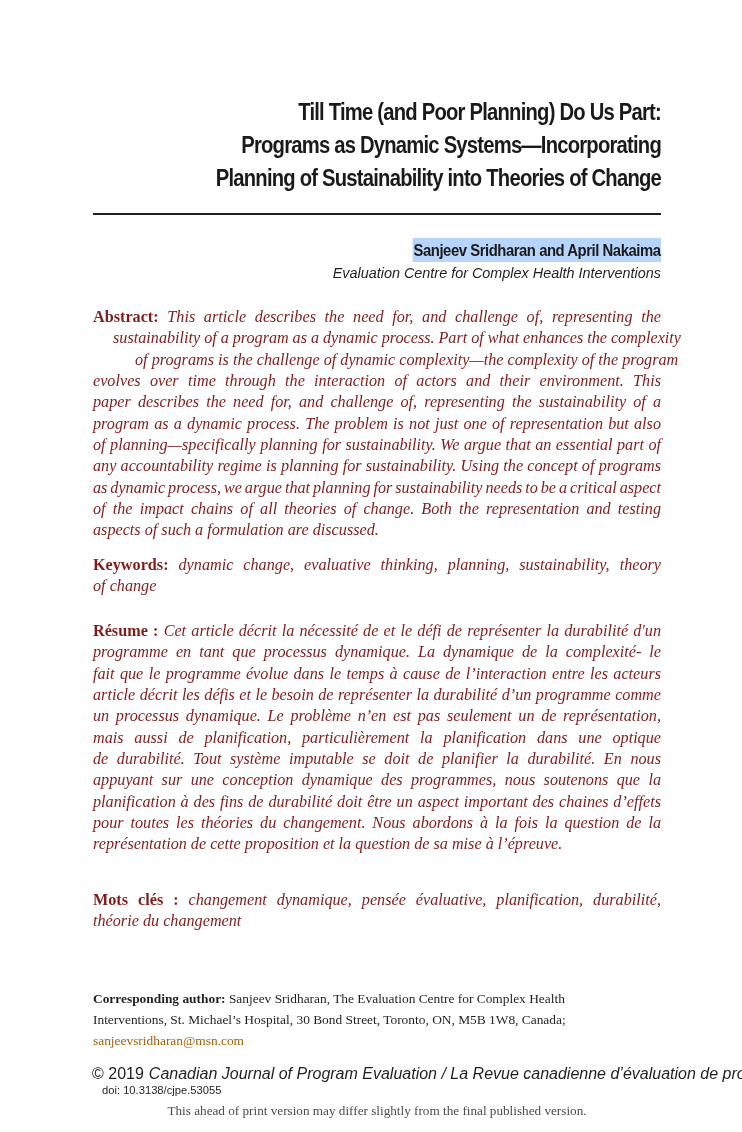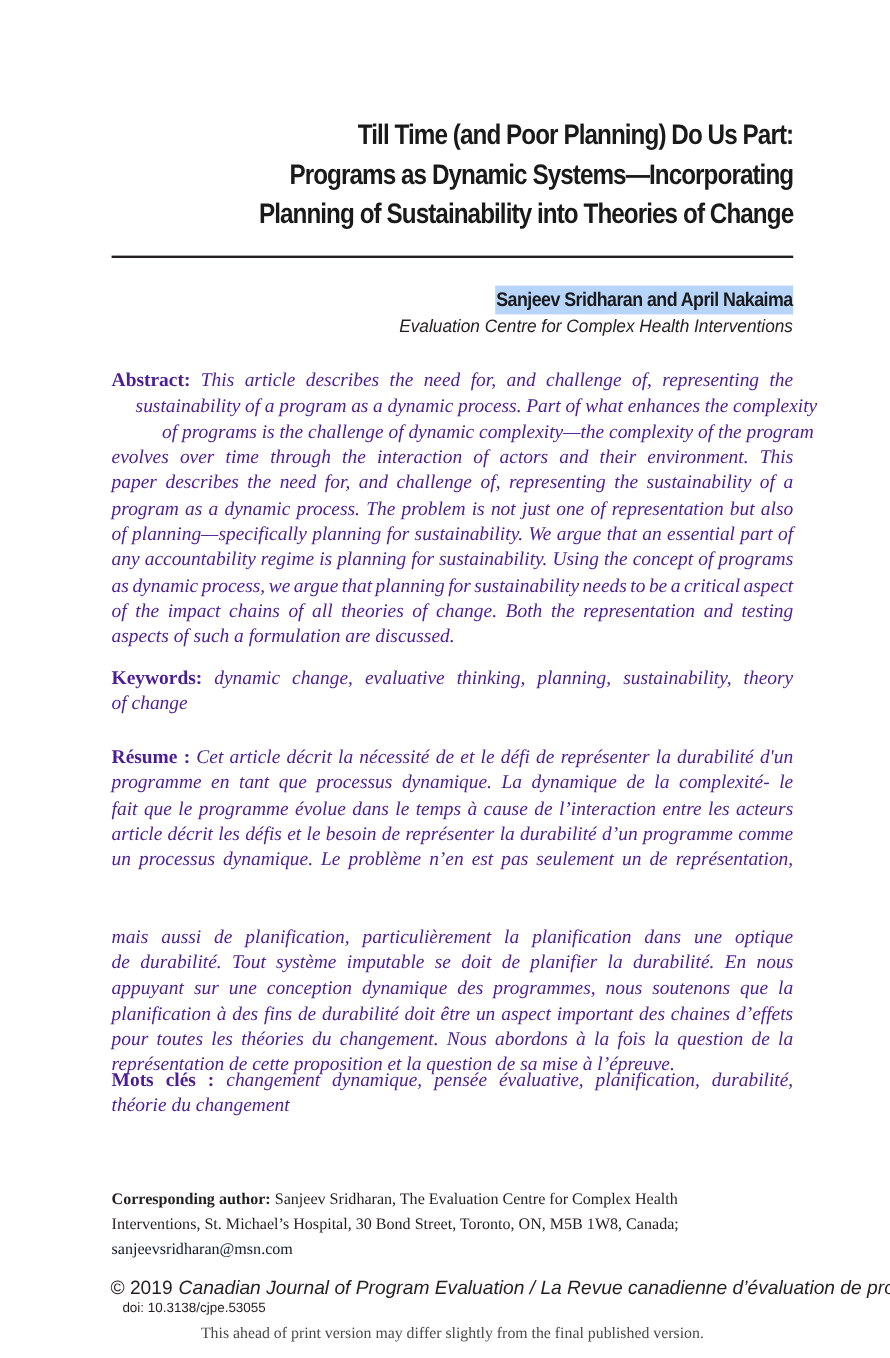--- a/index.html
+++ b/index.html
@@ -7,34 +7,34 @@
   .page { position: absolute; left: 0; top: 0; width: 742px; height: 1132px; }
 
   .title-block { position: absolute; left: 93px; top: 96px; width: 568px; text-align: right; }
   .title-line { font-family: "Liberation Sans", sans-serif; font-weight: bold; font-size: 23.5px; line-height: 33px; letter-spacing: -0.9px; white-space: nowrap; color: #1a1a1a; transform: scaleX(0.86); transform-origin: right center; }
 
   .rule { position: absolute; left: 93px; top: 213px; width: 568px; height: 2px; background: #231f20; }
 
   .authors { position: absolute; right: 81px; top: 238px; font-family: "Liberation Sans", sans-serif; font-weight: bold; font-size: 16.5px; line-height: 24px; letter-spacing: -0.5px; background: #b7d5fb; padding: 0 1px; white-space: nowrap; transform: scaleX(0.9); transform-origin: right center; color: #1a1a1a; }
   .affiliation { position: absolute; right: 81px; top: 262px; font-family: "Liberation Sans", sans-serif; font-style: italic; font-size: 15px; line-height: 22px; white-space: nowrap; transform: scaleX(0.96); transform-origin: right center; color: #231f20; }
 
-  .para { position: absolute; left: 93px; width: 568px; font-family: "Liberation Serif", serif; font-size: 16.2px; color: #4c1d95; }
+  .para { position: absolute; left: 93px; width: 568px; font-family: "Liberation Serif", serif; font-size: 16.2px; color: #7f1d1d; }
   .para .ln { display: block; height: 21.35px; line-height: 21.35px; text-align: justify; text-align-last: justify; white-space: nowrap; overflow: visible; }
   .para .ln.last { text-align-last: left; }
   .para .lbl { font-weight: bold; font-style: normal; }
   .para .it { font-style: italic; }
 
   #abstract { top: 307px; }
   #keywords { top: 555px; }
   #resume { top: 621px; }
   #motscles { top: 890px; }
 
   .corr { position: absolute; left: 93px; top: 988px; width: 560px; font-family: "Liberation Serif", serif; font-size: 13.4px; line-height: 21px; color: #231f20; }
   .corr .lbl { font-weight: bold; }
-  .corr a { color: #0f172a; text-decoration: none; }
+  .corr a { color: #a16207; text-decoration: none; }
 
   .copyright { position: absolute; left: 92px; top: 1066px; font-family: "Liberation Sans", sans-serif; font-size: 16px; line-height: 16px; color: #231f20; white-space: nowrap; text-align: right; }
   .copyright .journal { font-style: italic; margin-left: 5px; }
   .doi { position: absolute; left: 102px; top: 1082px; font-family: "Liberation Sans", sans-serif; font-size: 11.2px; line-height: 16px; color: #231f20; white-space: nowrap; }
   .note { position: absolute; left: 0; width: 742px; top: 1102px; text-align: center; font-family: "Liberation Serif", serif; font-size: 13.2px; line-height: 18px; color: #4a4a4a; white-space: nowrap; }
   .note span { display: inline-block; margin-left: 12px; }
 </style>
 </head>
 <body>
 
@@ -69,21 +69,21 @@
     <span class="ln" style="white-space: nowrap;"><span style="white-space: nowrap; word-spacing: 0px;"><span class="lbl">Keywords:</span> <span class="it">dynamic change, evaluative thinking, planning, sustainability, theory</span></span></span>
     <span class="ln it last">of change</span>
   </div>
 
   <div class="para" id="resume">
     <span class="ln" style="white-space: nowrap;"><span style="white-space: nowrap; word-spacing: -0.00104167px;"><span class="lbl">Résume :</span> <span class="it">Cet article décrit la nécessité de et le défi de représenter la durabilité d'un</span></span></span>
     <span class="ln it" style="white-space: nowrap;"><span style="white-space: nowrap; word-spacing: 0px;">programme en tant que processus dynamique. La dynamique de la complexité- le</span></span>
     <span class="ln it" style="white-space: nowrap;"><span style="white-space: nowrap; word-spacing: 0px;">fait que le programme évolue dans le temps à cause de l’interaction entre les acteurs</span></span>
     <span class="ln it" style="white-space: nowrap;"><span style="white-space: nowrap; word-spacing: 0px;">article décrit les défis et le besoin de représenter la durabilité d’un programme comme</span></span>
     <span class="ln it" style="white-space: nowrap;"><span style="white-space: nowrap; word-spacing: 0px;">un processus dynamique. Le problème n’en est pas seulement un de représentation,</span></span>
-    <span class="ln it" style="white-space: nowrap; margin-top: 43px;"><span style="white-space: nowrap; word-spacing: 0px;">mais aussi de planification, particulièrement la planification dans une optique</span></span>
+    <span class="ln it" style="white-space: nowrap;"><span style="white-space: nowrap; word-spacing: 0px;">mais aussi de planification, particulièrement la planification dans une optique</span></span>
     <span class="ln it" style="white-space: nowrap;"><span style="white-space: nowrap; word-spacing: 0px;">de durabilité. Tout système imputable se doit de planifier la durabilité. En nous</span></span>
     <span class="ln it" style="white-space: nowrap;"><span style="white-space: nowrap; word-spacing: 0px;">appuyant sur une conception dynamique des programmes, nous soutenons que la</span></span>
     <span class="ln it" style="white-space: nowrap;"><span style="white-space: nowrap; word-spacing: 0px;">planification à des fins de durabilité doit être un aspect important des chaines d’effets</span></span>
     <span class="ln it" style="white-space: nowrap;"><span style="white-space: nowrap; word-spacing: 0px;">pour toutes les théories du changement. Nous abordons à la fois la question de la</span></span>
     <span class="ln it last">représentation de cette proposition et la question de sa mise à l’épreuve.</span>
   </div>
 
   <div class="para" id="motscles">
     <span class="ln" style="white-space: nowrap;"><span style="white-space: nowrap; word-spacing: -0.00195312px;"><span class="lbl">Mots clés :</span> <span class="it">changement dynamique, pensée évaluative, planification, durabilité,</span></span></span>
     <span class="ln it last">théorie du changement</span>

